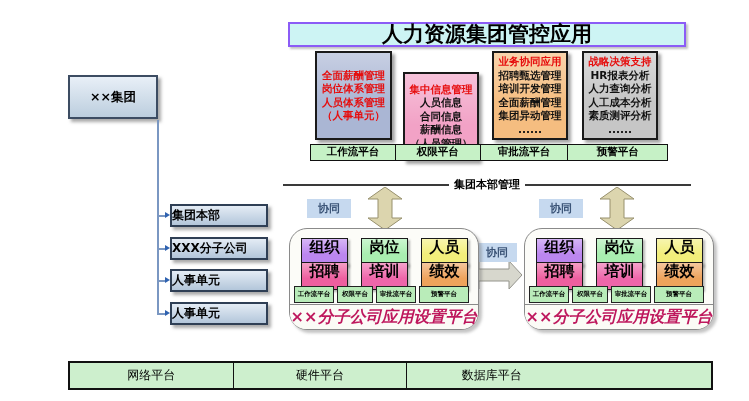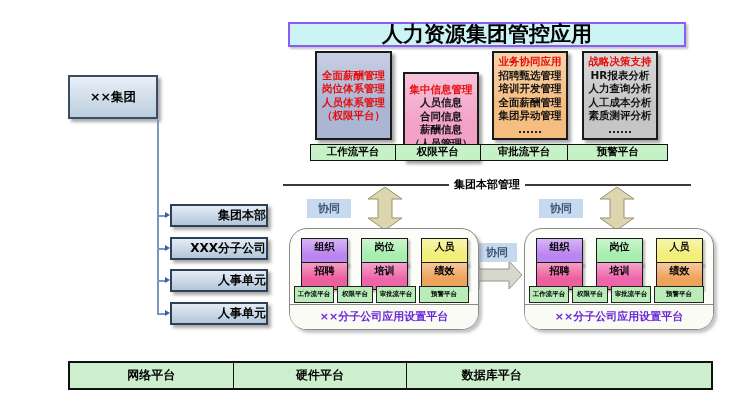--- a/index.html
+++ b/index.html
@@ -45,21 +45,21 @@
   .root-box {
     position:absolute; left:68px; top:75px; width:90px; height:44px; box-sizing:border-box;
     border:2px solid #3c4c62; background:linear-gradient(180deg,#e8eff7,#bccede);
     box-shadow:3px 3px 3px rgba(90,90,90,.5); text-align:center; line-height:40px;
     font-size:12.5px; font-weight:bold;
   }
   .org-vline { position:absolute; left:157px; top:120px; width:1.5px; height:195px; background:#7a97c2; }
   .unit-box {
     position:absolute; left:170px; width:98px; height:23px; box-sizing:border-box;
     border:2px solid #2f3f55; background:linear-gradient(180deg,#e4ecf5,#b3c6da);
-    box-shadow:3px 3px 3px rgba(90,90,90,.5); text-align:right; line-height:19px;
+    box-shadow:3px 3px 3px rgba(90,90,90,.5); text-align:left; line-height:19px;
     font-size:12px; font-weight:bold; white-space:nowrap;
   }
   .branch-line { position:absolute; left:157px; width:9px; height:1.5px; background:#7a97c2; }
   .branch-arrow {
     position:absolute; left:165px; width:0; height:0;
     border-top:3.5px solid transparent; border-bottom:3.5px solid transparent; border-left:5px solid #2f62b0;
   }
   
   .v-arrow { position:absolute; top:187px; width:34px; height:43px; }
   .h-arrow { position:absolute; left:466px; top:261px; width:56px; height:28px; }
@@ -68,63 +68,63 @@
     font-size:11px; font-weight:600; text-align:center; line-height:19px;
   }
   
   .group {
     position:absolute; top:228px; width:190px; height:102px; box-sizing:border-box;
     background:#fcfcf8; border:1.5px solid #8a8a8a; border-radius:18px;
     box-shadow:3px 3px 3px rgba(110,110,110,.4);
   }
   .module {
     position:absolute; width:47px; height:28px; box-sizing:border-box; border:1.5px solid #1a1a1a;
-    text-align:center; line-height:16px; font-size:10px; font-weight:bold;
+    text-align:center; line-height:16px; font-size:15px; font-weight:bold;
     box-shadow:2px 2px 2px rgba(100,100,100,.45);
     background-image:linear-gradient(180deg, rgba(255,255,255,.4), rgba(255,255,255,0) 60%);
   }
   .mini-row { position:absolute; left:4px; right:4px; top:57px; display:flex; gap:3px; }
   .mini-cell {
     height:17px; box-sizing:border-box; border:1px solid #222; background:#b9ecb9;
     font-size:6.5px; font-weight:bold; text-align:center; line-height:14px; white-space:nowrap; overflow:hidden;
   }
   .group-footer {
     position:absolute; left:0; right:0; bottom:0; height:24px; border-top:1.5px solid #8a8a8a;
     border-radius:0 0 16px 16px; background:#fbfbf6; text-align:center; line-height:23px;
-    font-size:11px; font-weight:600; color:#6d28d9; white-space:nowrap;
+    font-size:16px; font-weight:600; color:#be185d; white-space:nowrap;font-style:italic;
   }
   
   .shared-bar {
     position:absolute; left:68px; top:334px; width:645px; height:28px; box-sizing:border-box;
     border:2px solid #111; background:linear-gradient(180deg,#a974dc,#d3abef 50%,#bf8ce6);
     text-align:center; font-size:15px; font-weight:bold; line-height:23px; padding-right:130px;
   }
   .infra-row {
     position:absolute; left:68px; top:361px; width:645px; height:29px; display:flex;
     border:2px solid #111; box-sizing:border-box;
   }
   .infra-cell {
     background:#cdefcd; border-right:1.5px solid #111; box-sizing:border-box;
-    text-align:center; font-size:12px; font-weight:bold; line-height:24px; white-space:nowrap;
+    text-align:center; font-size:12px; font-weight:normal; line-height:24px; white-space:nowrap;
   }
   .infra-cell:last-child { border-right:none; padding-right:135px; }
 </style>
 </head>
 <body>
 
 <div class="canvas">
 
   <div class="title-bar">人力资源集团管控应用</div>
 
   <div id="app-boxes">
       <div class="app-box" style="left: 315px; width: 77px; background-color: rgb(170, 182, 212);">
         <div class="app-line red">全面薪酬管理</div>
         <div class="app-line red">岗位体系管理</div>
         <div class="app-line red">人员体系管理</div>
-        <div class="app-line red">（权限平台）</div>
+        <div class="app-line red">（人事单元）</div>
       </div>
       <div class="app-box" style="left: 403px; width: 76px; background-color: rgb(242, 162, 198); margin-top: 21px;">
         <div class="app-line red">集中信息管理</div>
         <div class="app-line">人员信息</div>
         <div class="app-line">合同信息</div>
         <div class="app-line">薪酬信息</div>
         <div class="app-line">（人员管理）</div>
       </div>
       <div class="app-box" style="left: 492px; width: 76px; background-color: rgb(245, 189, 128);">
         <div class="app-line red">业务协同应用</div>

